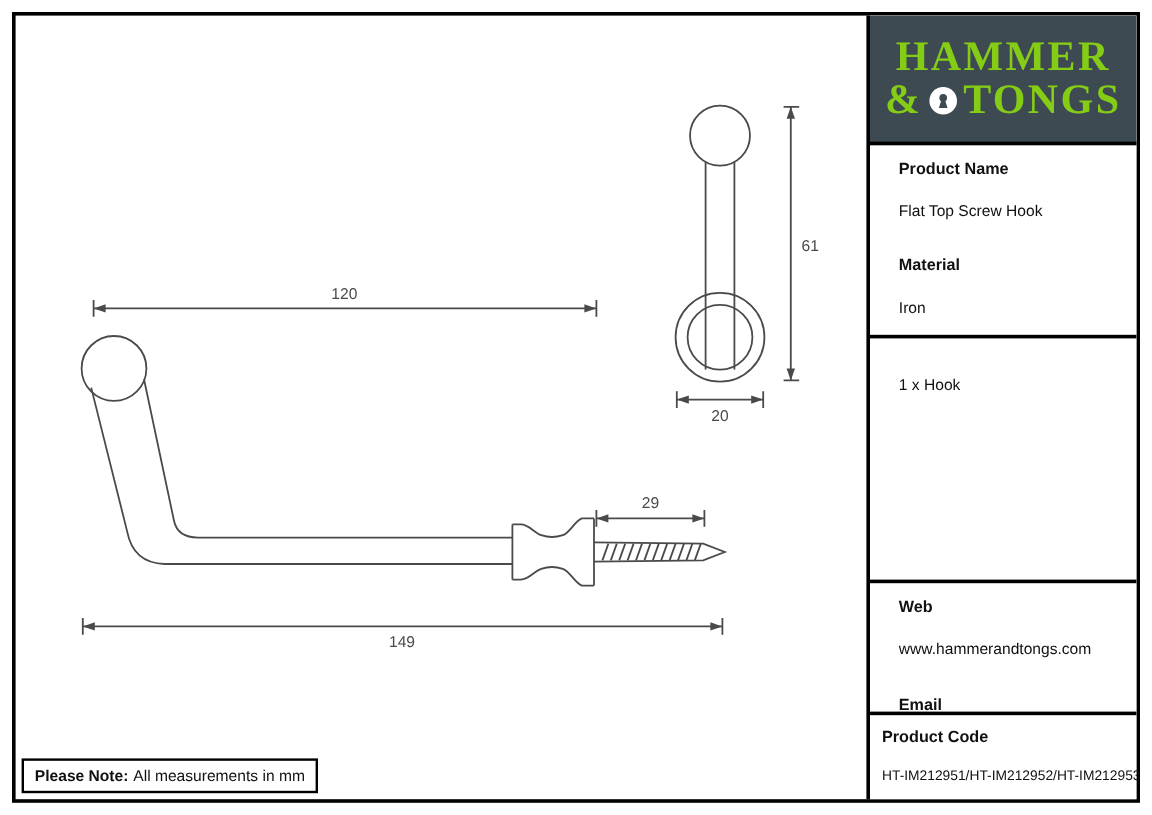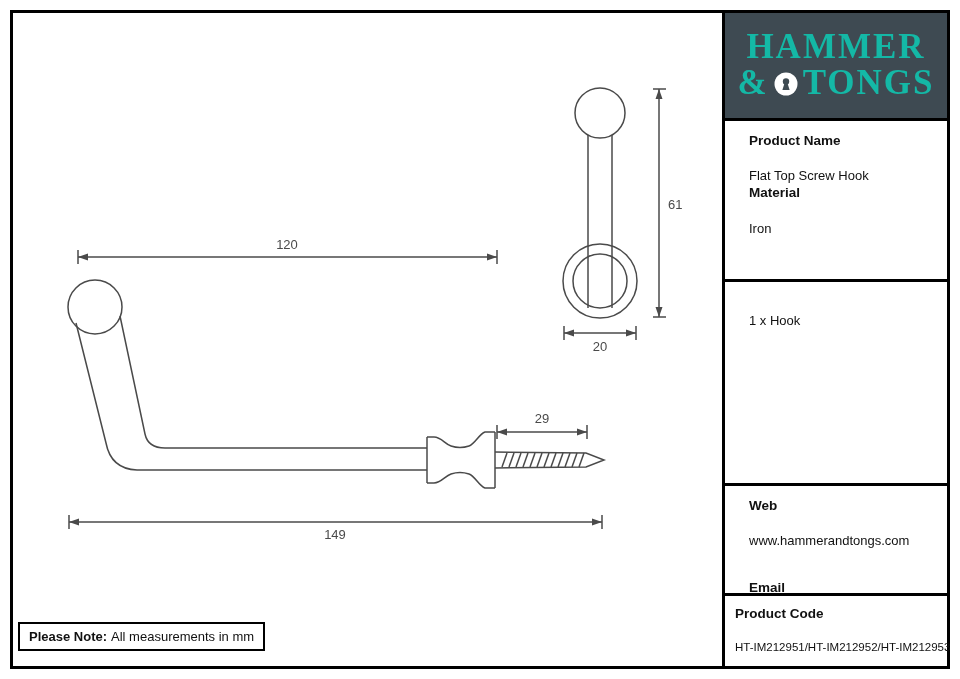--- a/index.html
+++ b/index.html
@@ -12,40 +12,40 @@
   html,body{width:960px;height:679px;background:var(--page-bg);
     font-family:"Liberation Sans",sans-serif;color:#111;}
   .page{position:relative;width:960px;height:679px;background:var(--page-bg);}
   .frame{position:absolute;left:10px;top:10px;width:940px;height:659px;
     border:3px solid var(--border);display:flex;background:#fff;}
   .drawing-panel{flex:1;position:relative;border-right:3px solid var(--border);}
   .drawing-panel svg{position:absolute;left:0;top:0;width:100%;height:100%;}
 
   .sidebar{width:222px;display:flex;flex-direction:column;background:#fff;}
   .box{border-bottom:3px solid var(--border);padding:12px 24px;}
-  .logo-box{height:112px;background:var(--logo-bg);color:#14b8a6;
+  .logo-box{height:112px;background:var(--logo-bg);color:#84cc16;
     display:flex;flex-direction:column;align-items:center;justify-content:center;
     padding:6px;border-bottom:3px solid var(--border);}
   .logo-line1{font-family:"Liberation Serif",serif;font-weight:700;
     font-size:35px;letter-spacing:2px;line-height:1.05;}
   .logo-line2{font-family:"Liberation Serif",serif;font-weight:700;
     font-size:35px;letter-spacing:2px;line-height:1.05;
     display:flex;align-items:center;gap:4px;}
   .keyhole{display:inline-flex;width:26px;height:26px;}
 
   .info-box{height:168px;}
   .pack-box{height:212px;}
   .contact-box{height:110px;}
   .code-box{flex:1;border-bottom:none;padding:10px 10px;}
   .label{font-weight:bold;font-size:13.5px;line-height:1.25;}
   .value{font-size:13px;line-height:1.35;margin-top:18px;}
-  .gap{margin-top:0;}
+  .gap{margin-top:28px;}
   .code-box .value{font-size:11.5px;letter-spacing:0;white-space:nowrap;}
 
-  .note-box{position:absolute;left:5px;bottom:15px;border:2px solid var(--border);
+  .note-box{position:absolute;left:5px;bottom:5px;border:2px solid var(--border);
     background:#fff;padding:5px 9px;font-size:13px;white-space:nowrap;}
   .note-box b{margin-right:4px;}
 
   .ln{stroke:var(--line);stroke-width:1.5;fill:none;}
   .ar{fill:var(--line);stroke:none;}
   .dim-text{font:13px "Liberation Sans",sans-serif;fill:var(--line);}
 </style>
 </head>
 <body>
 

